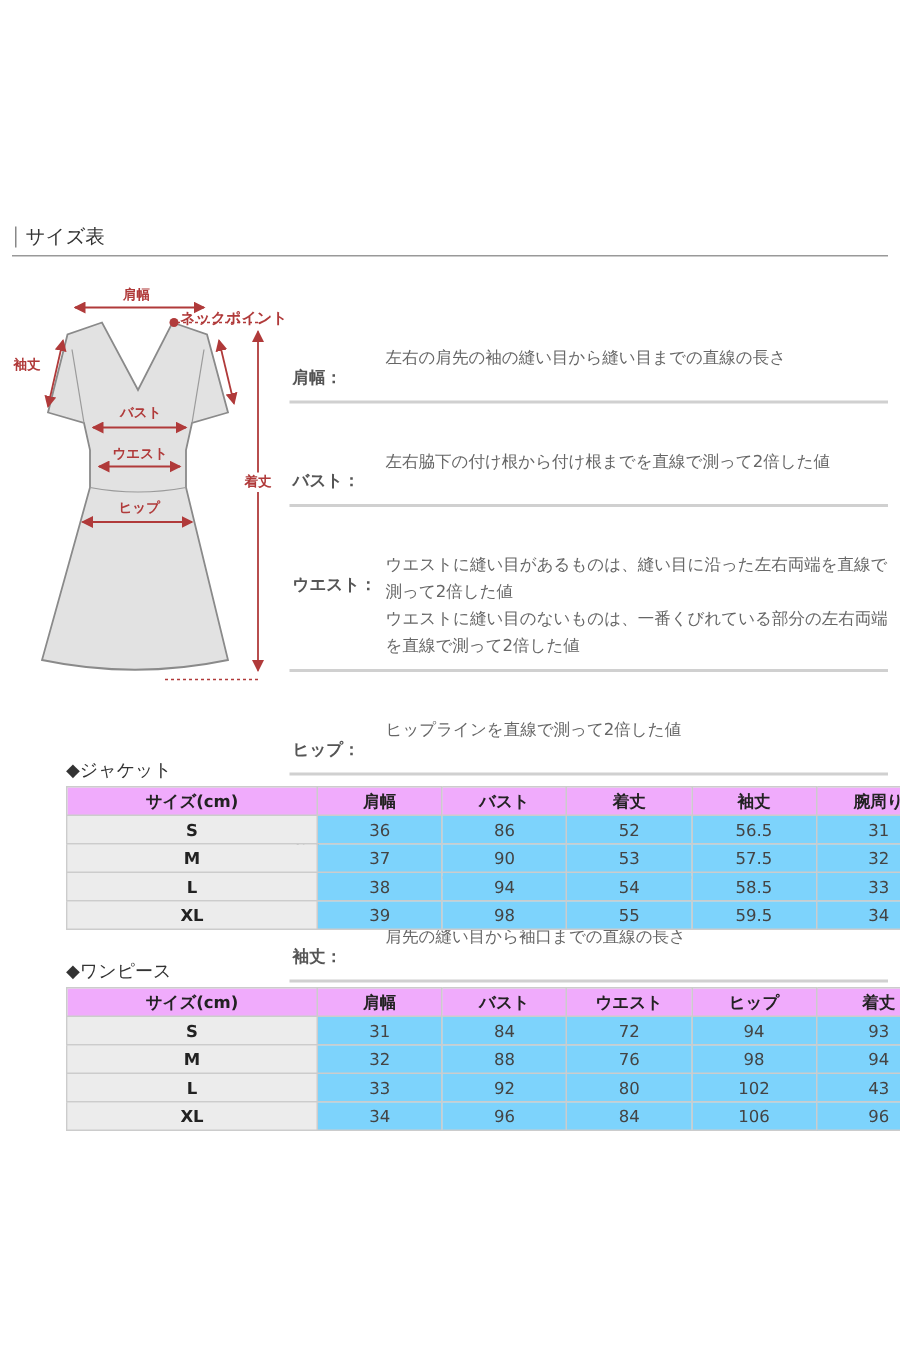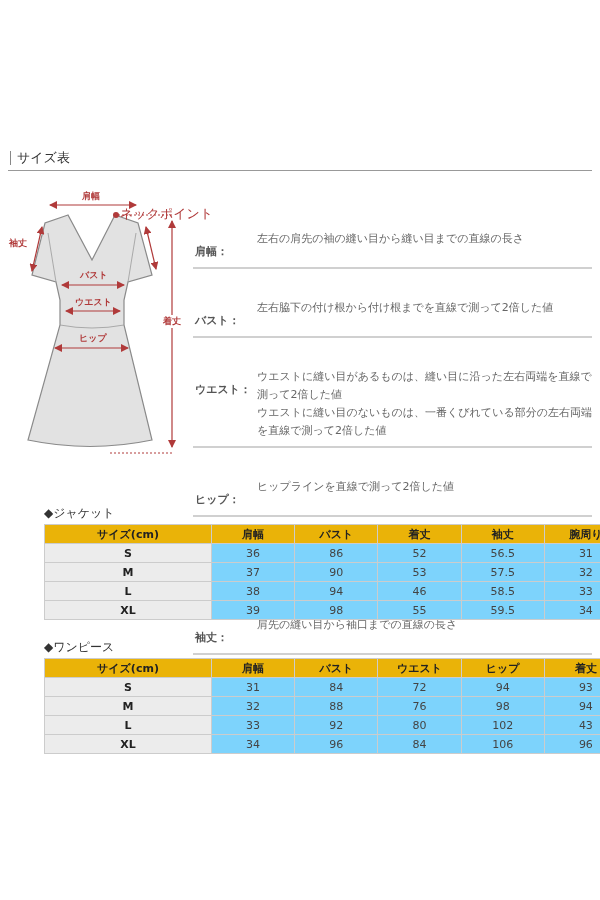--- a/index.html
+++ b/index.html
@@ -48,21 +48,21 @@
       height: 280px;
     }
     .diagram svg { width: 195px; height: 280px; display: block; }
     .dlabel {
       position: absolute;
       color: #b03a3a;
       font-size: 9px;
       font-weight: bold;
       white-space: nowrap;
     }
-    .dlabel.small { font-size: 13px; font-weight: normal; }
+    .dlabel.small { font-size: 10px; font-weight: bold; }
     
     .defs {
       position: absolute;
       left: 193px;
       top: 200px;
       width: 399px;
     }
     .def-row {
       display: flex;
       border-bottom: 2px solid #d0d0d0;
@@ -106,21 +106,21 @@
       table-layout: fixed;
       font-size: 11px;
     }
     table.size th, table.size td {
       height: 19px;
       border: 1px solid #cccccc;
       text-align: center;
       padding: 0;
     }
     table.size th {
-      background: #eab308;
+      background: #f0abfc;
       color: #222222;
       font-weight: bold;
     }
     table.size td { color: #444444; background: #7dd3fc; }
     table.size td.size-cell {
       background: #ececec;
       color: #222222;
       font-weight: bold;
     }
     table.size col.c0 { width: 167px; }
@@ -252,21 +252,21 @@
           <td>37</td>
           <td>90</td>
           <td>53</td>
           <td>57.5</td>
           <td>32</td>
         </tr>
         <tr>
           <td class="size-cell">L</td>
           <td>38</td>
           <td>94</td>
-          <td>46</td>
+          <td>54</td>
           <td>58.5</td>
           <td>33</td>
         </tr>
         <tr>
           <td class="size-cell">XL</td>
           <td>39</td>
           <td>98</td>
           <td>55</td>
           <td>59.5</td>
           <td>34</td>

